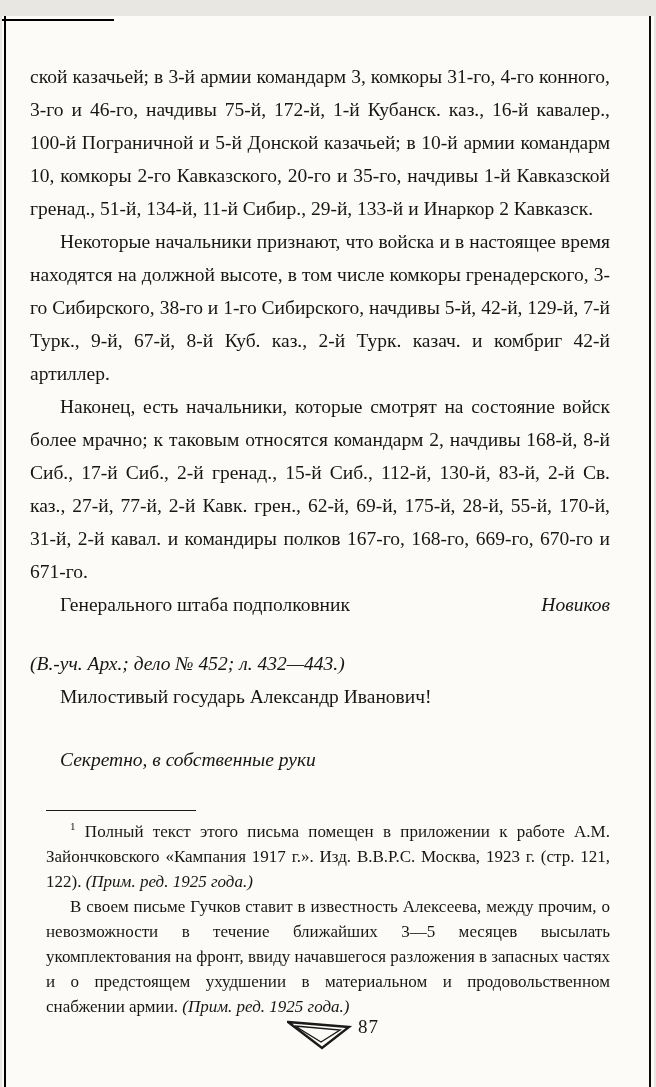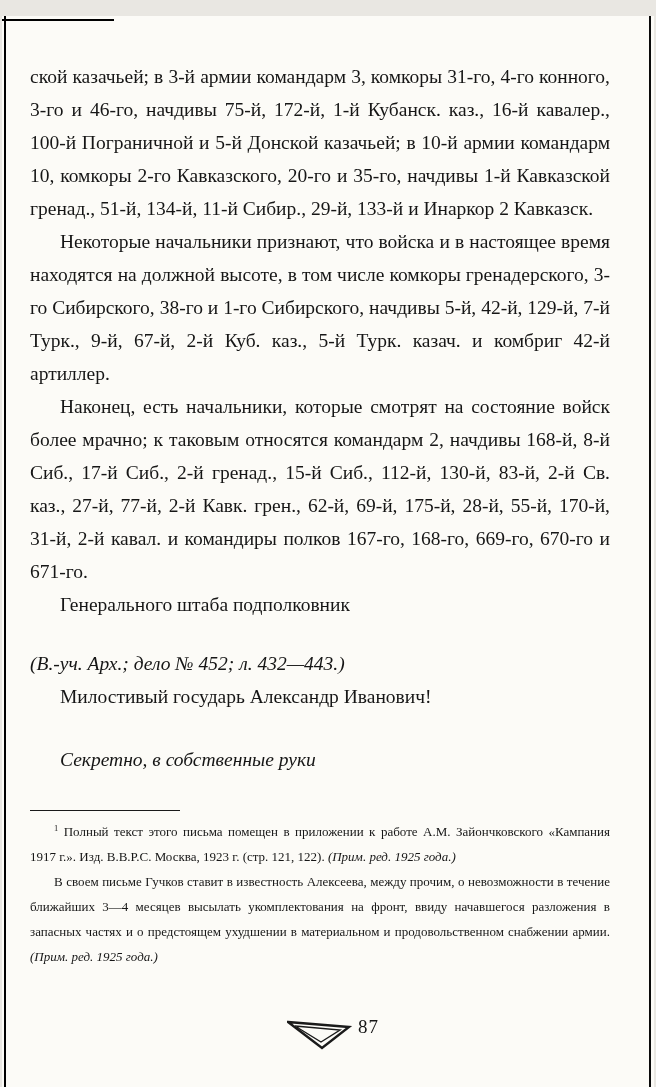--- a/index.html
+++ b/index.html
@@ -64,24 +64,24 @@
     margin-top: 30px;
     text-align: left;
   }
   sup.fnref {
     font-size: 0.65em;
     line-height: 0;
     vertical-align: super;
   }
   .footnote-block {
     position: absolute;
-    left: 28px;
+    left: 44px;
     right: 44px;
     top: 794px;
-    font-size: 13px;
+    font-size: 17px;
     line-height: 25px;
     text-align: justify;
     font-family: Liberation Serif, serif;
   }
   .footnote-sep {
     width: 150px;
     height: 0;
     border-top: 1.5px solid #1a1a1a;
     margin-bottom: 8px;
   }
@@ -116,38 +116,39 @@
 </head>
 <body>
 
 <div class="page">
   <div class="scan-edge-left"></div>
   <div class="scan-edge-right"></div>
   <div class="scan-edge-top"></div>
 
   <div class="content">
     <p class="noindent">ской казачьей; в 3-й армии командарм 3, комкоры 31-го, 4-го конного, 3-го и 46-го, начдивы 75-й, 172-й, 1-й Кубанск. каз., 16-й кавалер., 100-й Пограничной и 5-й Донской казачьей; в 10-й армии командарм 10, комкоры 2-го Кавказского, 20-го и 35-го, начдивы 1-й Кавказской гренад., 51-й, 134-й, 11-й Сибир., 29-й, 133-й и Инаркор 2 Кавказск.</p>
-    <p class="indent">Некоторые начальники признают, что войска и в настоящее время находятся на должной высоте, в том числе комкоры гренадерского, 3-го Сибирского, 38-го и 1-го Сибирского, начдивы 5-й, 42-й, 129-й, 7-й Турк., 9-й, 67-й, 2-й Куб. каз., 5-й Турк. казач. и комбриг 42-й артиллер.</p>
+    <p class="indent">Некоторые начальники признают, что войска и в настоящее время находятся на должной высоте, в том числе комкоры гренадерского, 3-го Сибирского, 38-го и 1-го Сибирского, начдивы 5-й, 42-й, 129-й, 7-й Турк., 9-й, 67-й, 8-й Куб. каз., 2-й Турк. казач. и комбриг 42-й артиллер.</p>
     <p class="indent">Наконец, есть начальники, которые смотрят на состояние войск более мрачно; к таковым относятся командарм 2, начдивы 168-й, 8-й Сиб., 17-й Сиб., 2-й гренад., 15-й Сиб., 112-й, 130-й, 83-й, 2-й Св. каз., 27-й, 77-й, 2-й Кавк. грен., 62-й, 69-й, 175-й, 28-й, 55-й, 170-й, 31-й, 2-й кавал. и командиры полков 167-го, 168-го, 669-го, 670-го и 671-го.</p>
 
     <div class="signature-row">
       <span>Генерального штаба подполковник</span>
+      <span class="italic">Новиков</span>
     </div>
 
     <p class="archive-line">(В.-уч. Арх.; дело № 452; л. 432—443.)</p>
 
 
     <p class="indent">Милостивый государь Александр Иванович!</p>
     <p class="indent italic secrecy-line">Секретно, в собственные руки</p>
   </div>
 
   <div class="footnote-block">
     <div class="footnote-sep"></div>
     <p class="indent"><sup class="fnref">1</sup> <span>Полный текст этого письма помещен в приложении к работе А.М. Зайончковского «Кампания 1917 г.». Изд. В.В.Р.С. Москва, 1923 г. (стр. 121, 122).</span> <span class="italic">(Прим. ред. 1925 года.)</span></p>
-    <p class="indent"><span>В своем письме Гучков ставит в известность Алексеева, между прочим, о невозможности в течение ближайших 3—4 месяцев высылать укомплектования на фронт, ввиду начавшегося разложения в запасных частях и о предстоящем ухудшении в материальном и продовольственном снабжении армии.</span> <span class="italic">(Прим. ред. 1925 года.)</span></p>
+    <p class="indent"><span>В своем письме Гучков ставит в известность Алексеева, между прочим, о невозможности в течение ближайших 3—5 месяцев высылать укомплектования на фронт, ввиду начавшегося разложения в запасных частях и о предстоящем ухудшении в материальном и продовольственном снабжении армии.</span> <span class="italic">(Прим. ред. 1925 года.)</span></p>
   </div>
 
   <div class="footer">
     <div class="ornament-wrap">
       <svg width="74" height="30" viewBox="0 0 74 30">
         <polygon points="1,2 62,7 35,28" fill="none" stroke="#1a1a1a" stroke-width="2.4"></polygon>
         <polygon points="8,6 53,10 34,22" fill="none" stroke="#1a1a1a" stroke-width="1.4"></polygon>
       </svg>
       <span class="page-number">87</span>
     </div>

